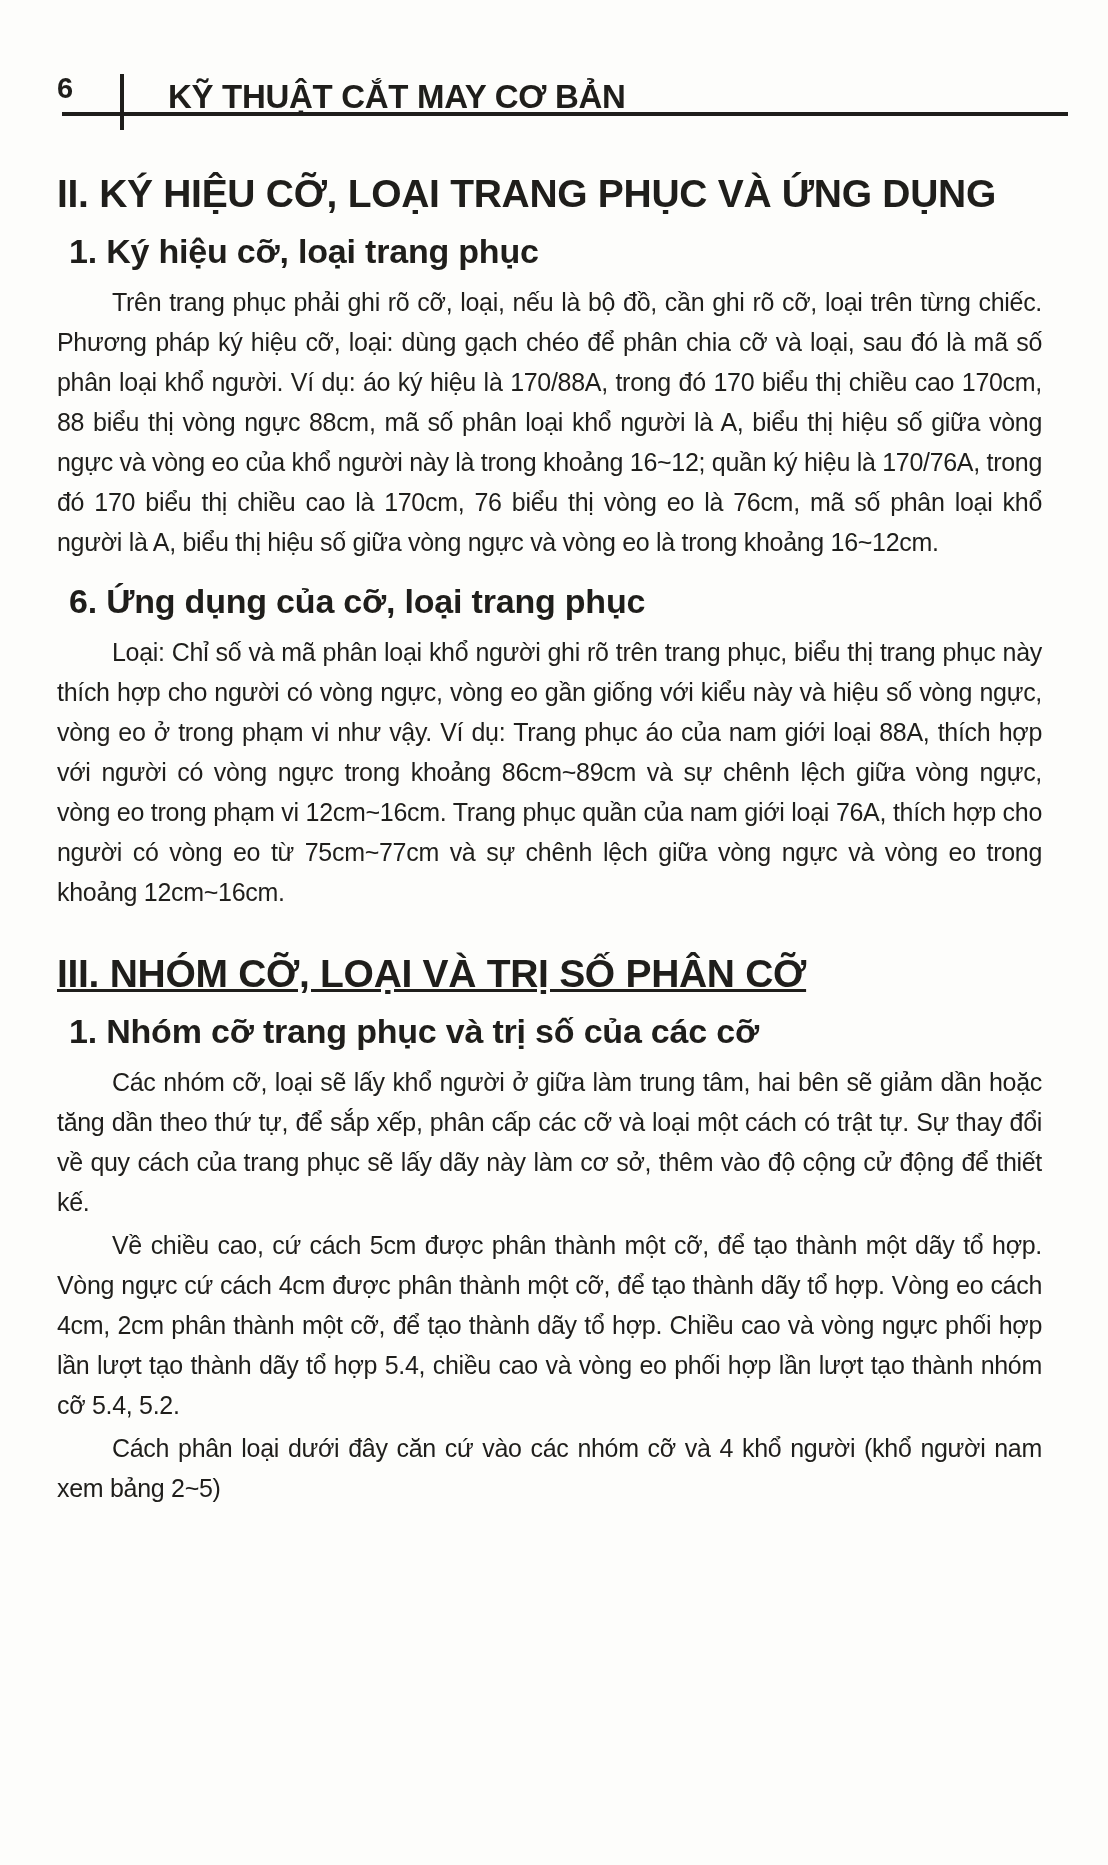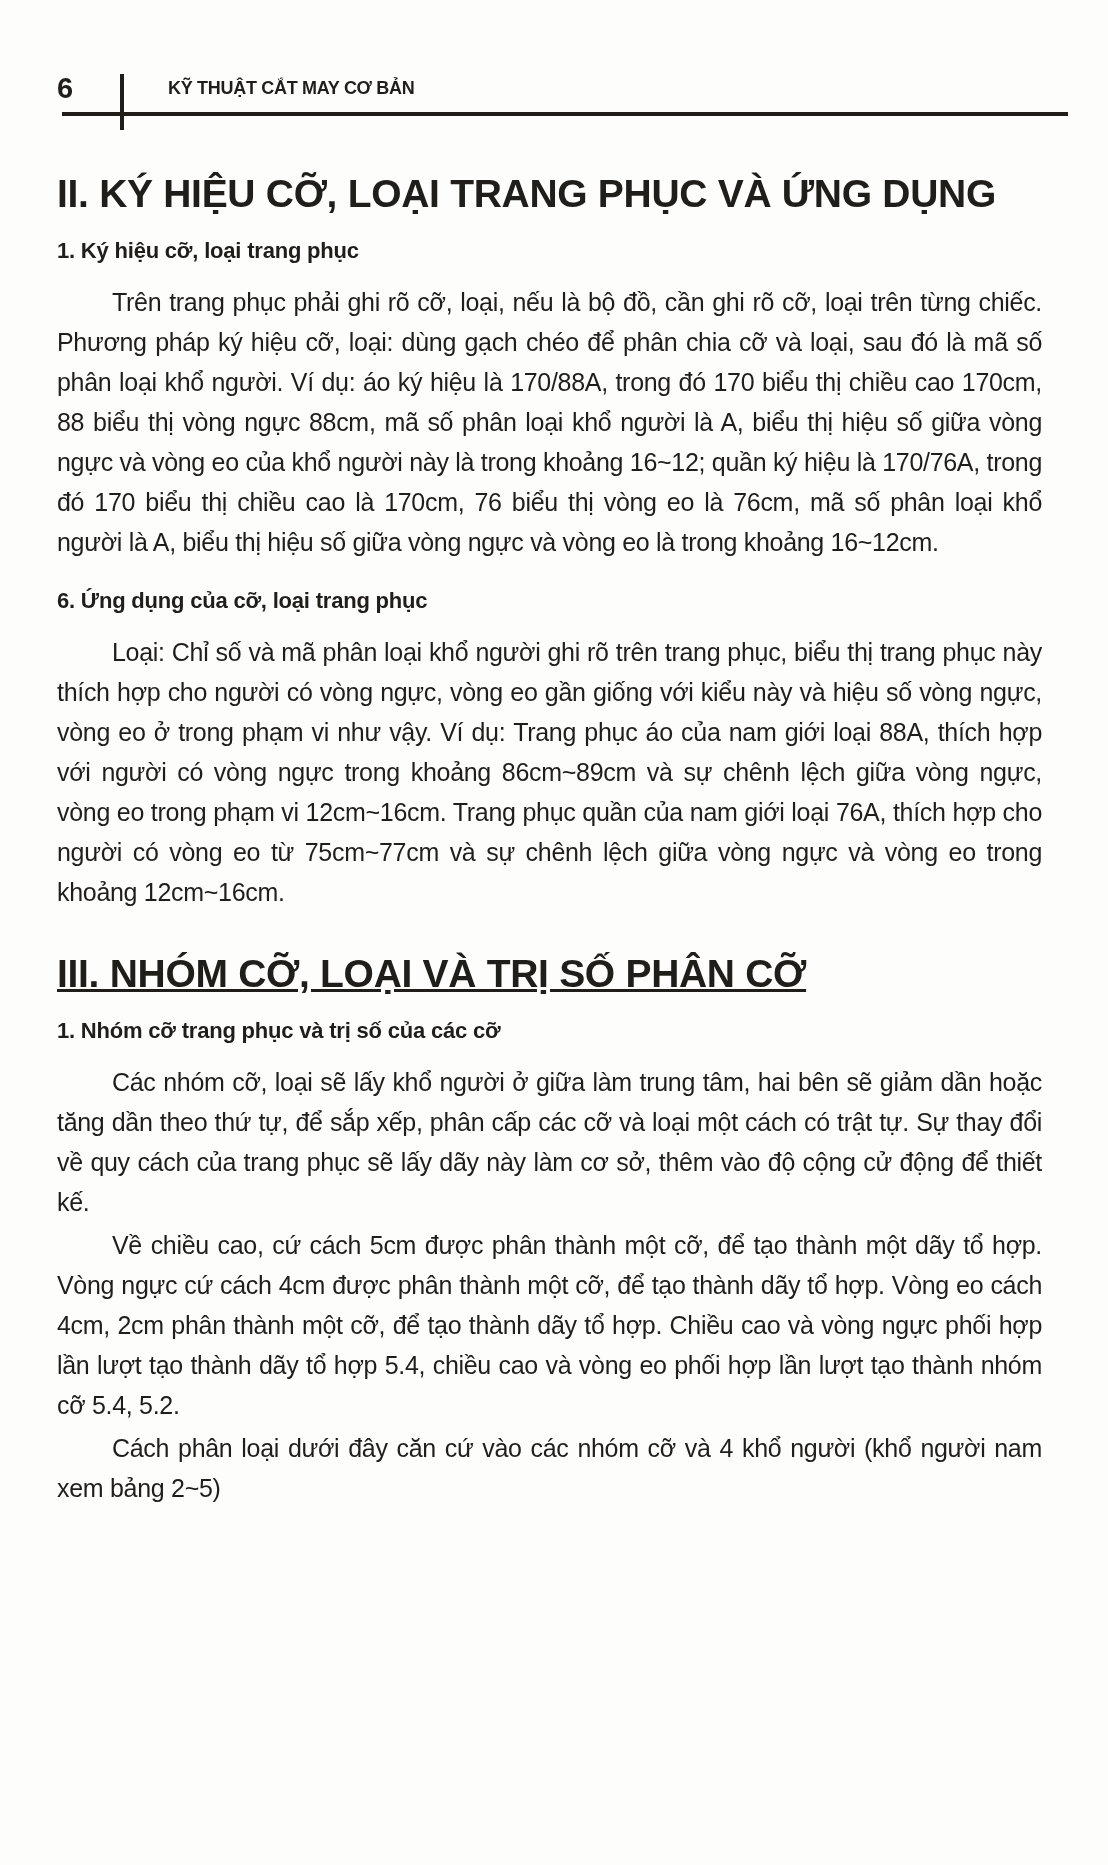--- a/index.html
+++ b/index.html
@@ -41,21 +41,21 @@
     left: 120px;
     top: 74px;
     width: 4px;
     height: 56px;
     background: #1f1e1b;
   }
   .header-title {
     position: absolute;
     left: 168px;
     top: 78px;
-    font-size: 18px;
+    font-size: 33px;
     font-weight: 700;
     letter-spacing: -0.3px;
     white-space: nowrap;
   }
   .header-rule {
     position: absolute;
     left: 62px;
     top: 112px;
     width: 1006px;
     height: 4px;
@@ -71,24 +71,24 @@
   .section-heading {
     font-size: 39px;
     font-weight: 700;
     letter-spacing: -0.3px;
     margin: 0;
     line-height: 36px;
   }
   .heading-2 { margin-top: 60px; }
   .heading-3 { margin-top: 44px; text-decoration: underline; }
   .subsection-heading {
-    font-size: 22px;
+    font-size: 34px;
     font-weight: 700;
     letter-spacing: -0.2px;
-    margin: 0;
+    margin: 12px;
     margin-top: 22px;
     line-height: 34px;
   }
   .para {
     margin: 0;
     margin-top: 14px;
     font-size: 25px;
     line-height: 40px;
     letter-spacing: -0.3px;
     text-align: justify;

